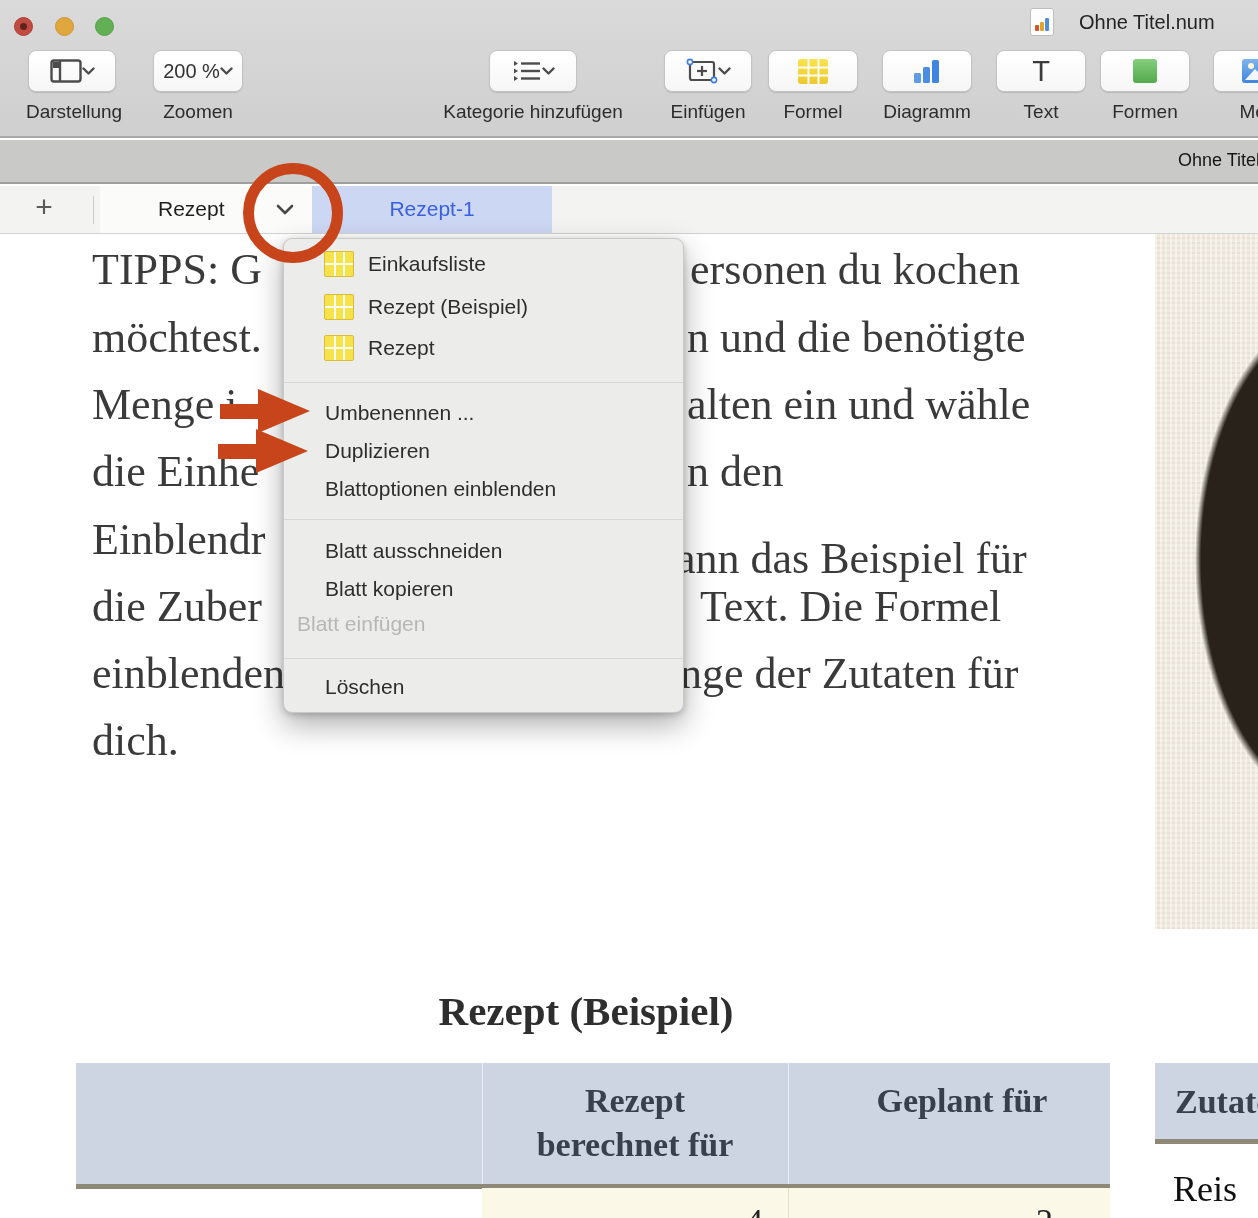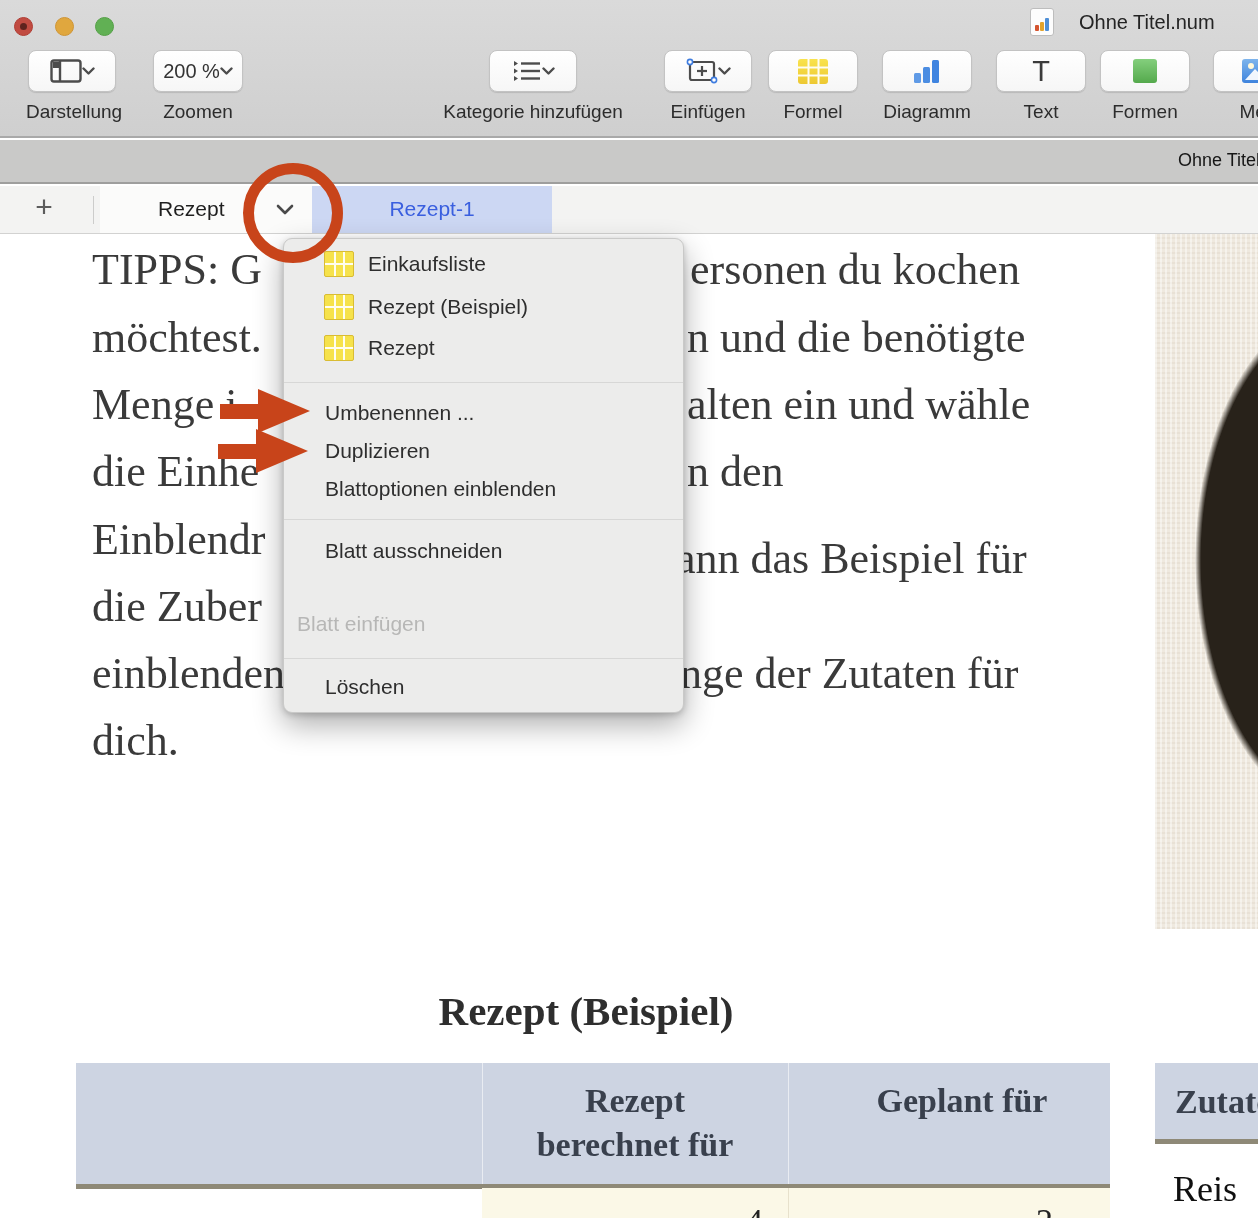--- a/index.html
+++ b/index.html
@@ -276,20 +276,21 @@
     <div class="docline" style="left:92px;top:284px;">Einblendr</div>
     <div class="docline" style="left:92px;top:351px;">die Zuber</div>
     <div class="docline" style="left:92px;top:418px;">einblenden</div>
     <div class="docline" style="left:92px;top:485px;">dich.</div>
 
     <div class="docline" style="left:690px;top:14px;">ersonen du kochen</div>
     <div class="docline" style="left:687px;top:82px;">n und die benötigte</div>
     <div class="docline" style="left:687px;top:149px;">alten ein und wähle</div>
     <div class="docline" style="left:687px;top:216px;">n den</div>
     <div class="docline" style="left:676px;top:284px;margin-top:19px;">ann das Beispiel für</div>
+    <div class="docline" style="left:700px;top:351px;">Text. Die Formel</div>
     <div class="docline" style="left:680px;top:418px;">nge der Zutaten für</div>
 
     <div class="h2title">Rezept (Beispiel)</div>
 
     <div class="thead-main">
       <div class="v1"></div>
       <div class="v2"></div>
       <div class="thcell" style="left:406px;width:306px;top:16px;">
         <div>Rezept</div>
         <div>berechnet für</div>
@@ -323,20 +324,21 @@
     <div class="mi sheet" style="top:89px;">
       <span class="sheeticon"></span>
       <span>Rezept</span>
     </div>
     <div class="msep" style="top:143px;"></div>
     <div class="mi action" style="top:154px;">Umbenennen ...</div>
     <div class="mi action" style="top:192px;">Duplizieren</div>
     <div class="mi action" style="top:230px;">Blattoptionen einblenden</div>
     <div class="msep" style="top:280px;"></div>
     <div class="mi action" style="top:292px;">Blatt ausschneiden</div>
+    <div class="mi action" style="top:330px;">Blatt kopieren</div>
     <div class="mi action disabled" style="top:365px;padding-left:13px;">Blatt einfügen</div>
     <div class="msep" style="top:419px;"></div>
     <div class="mi action" style="top:428px;">Löschen</div>
   </div>
 
   <div class="ring"></div>
   <div class="arrow" style="left:220px;top:389px;">
     <div class="stem"></div>
       <div class="head"></div>
   </div>

